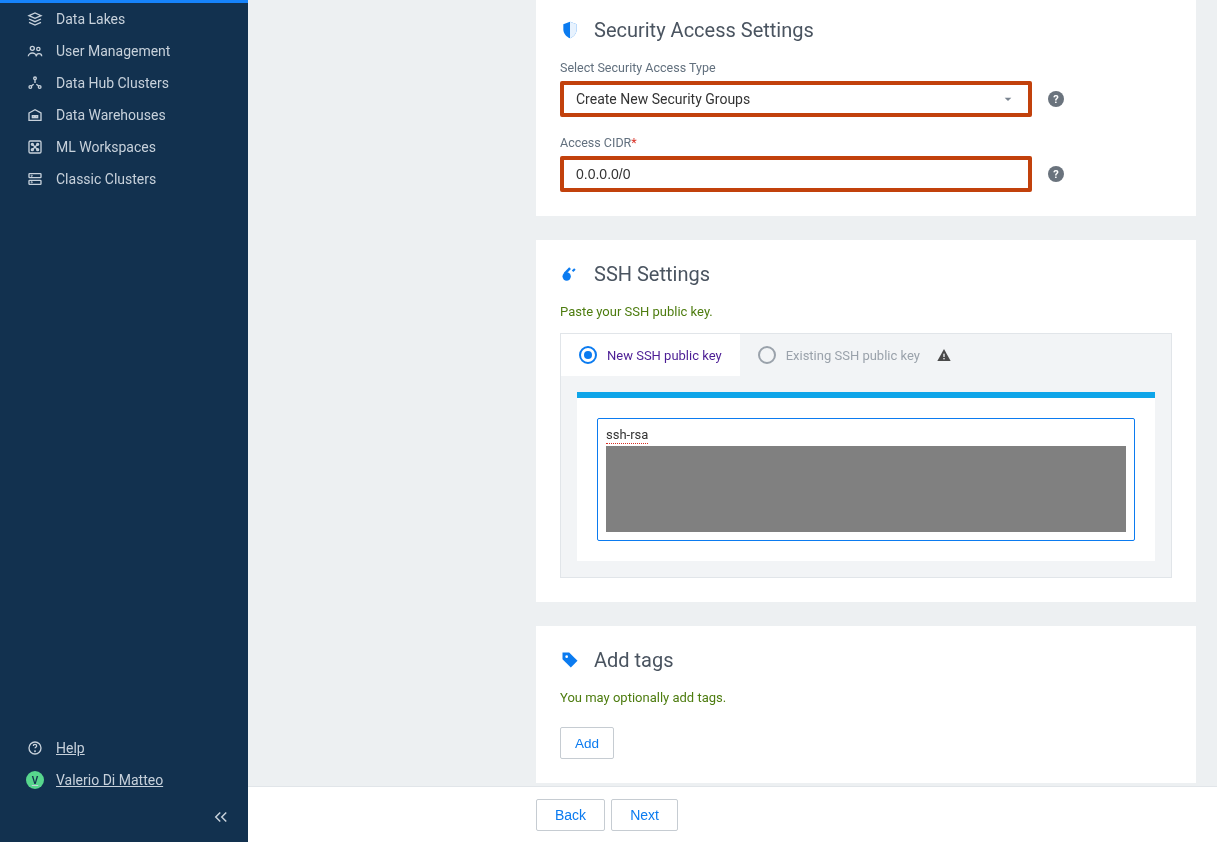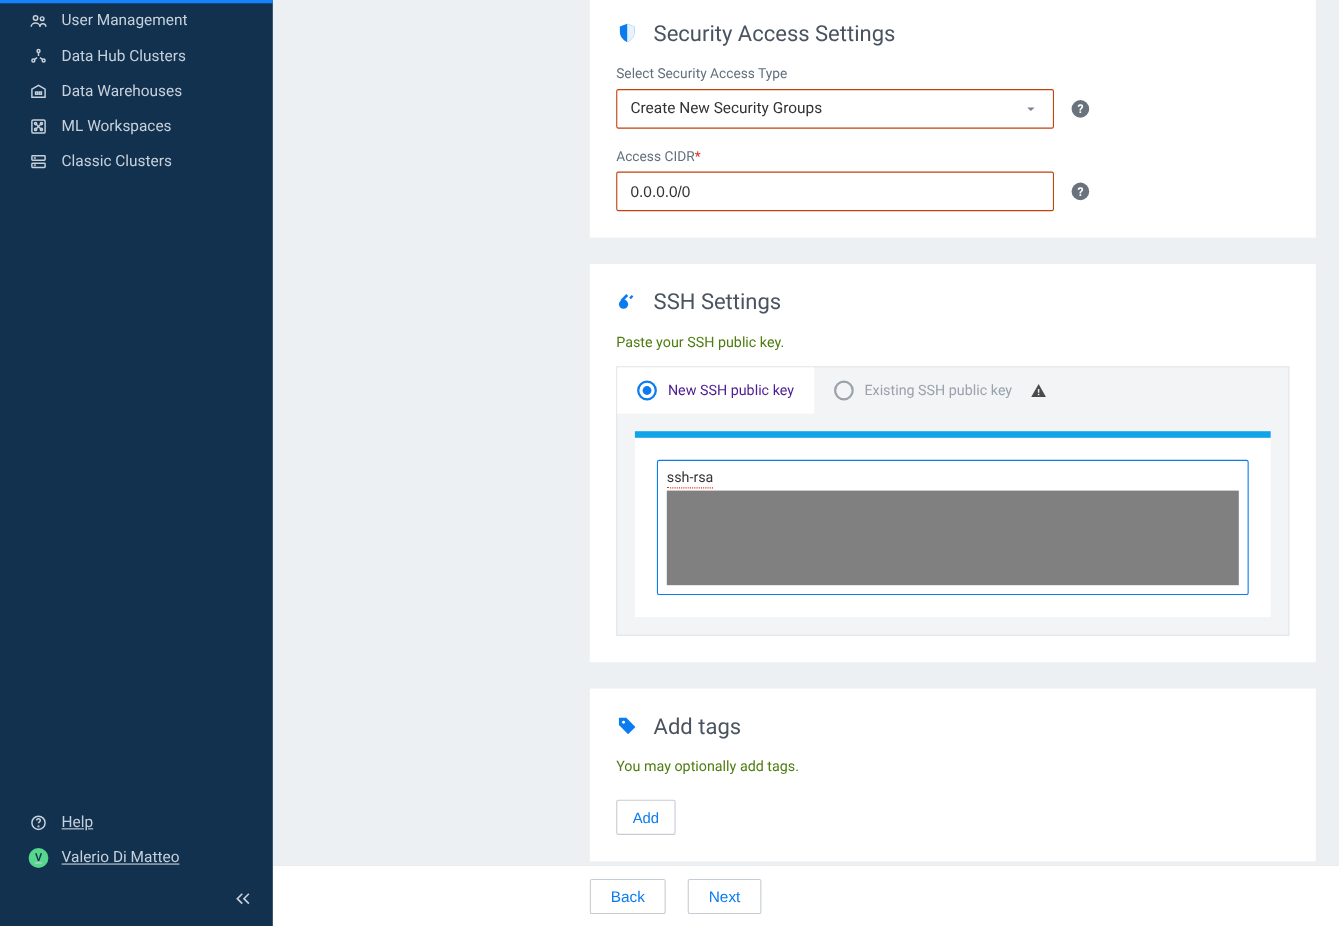--- a/index.html
+++ b/index.html
@@ -119,23 +119,23 @@
   }
   .req { color: #d93025; }
 
   .input-row {
     display: flex;
     align-items: center;
     gap: 16px;
     margin-bottom: 18px;
   }
   .select, .text-input {
-    width: 398px;
+    width: 472px;
     height: 36px;
-    border: 1px solid #c2410c;
+    border: 4px solid #c2410c;
     border-radius: 2px;
     background: #fff;
     padding: 0 12px;
     font-size: 14px;
     color: #333;
     display: flex;
     align-items: center;
     justify-content: space-between;
     gap: 32px;
   }
@@ -259,21 +259,21 @@
     height: 56px;
     display: flex;
     align-items: center;
     padding-left: 288px;
     gap: 14px;
     position: sticky;
     bottom: 0;
   }
   .footer-inner {
     display: flex;
-    gap: 20px;
+    gap: 6px;
     align-items: center;
   }
   .btn {
     display: inline-flex;
     align-items: center;
     justify-content: center;
     height: 32px;
     padding: 0 18px;
     border: 1px solid #c6ccd2;
     border-radius: 2px;
@@ -288,20 +288,30 @@
   svg.ic18 { width: 18px; height: 18px; display: block; }
   svg.ic20 { width: 20px; height: 20px; display: block; }
 </style>
 </head>
 <body>
 
 <nav class="sidebar">
   <div class="accent-bar"></div>
 
   <div class="sidebar-top">
+    <div class="nav-item">
+      <span class="icon">
+        <svg class="ic" viewBox="0 0 24 24" fill="none" stroke="currentColor" stroke-width="2">
+            <path d="M3 7l9-4 9 4-9 4-9-4z"></path>
+            <path d="M3 12l9 4 9-4"></path>
+            <path d="M3 17l9 4 9-4"></path>
+          </svg>
+      </span>
+      <span>Data Lakes</span>
+    </div>
     <div class="nav-item">
       <span class="icon">
         <svg class="ic" viewBox="0 0 24 24" fill="none" stroke="currentColor" stroke-width="2">
             <circle cx="8" cy="8" r="3"></circle>
             <circle cx="17" cy="9" r="2.5"></circle>
             <path d="M2 20c0-3 3-5 6-5s6 2 6 5"></path>
             <path d="M14 20c0-2.5 2-4 4-4s4 1.5 4 4"></path>
           </svg>
       </span>
       <span>User Management</span>

